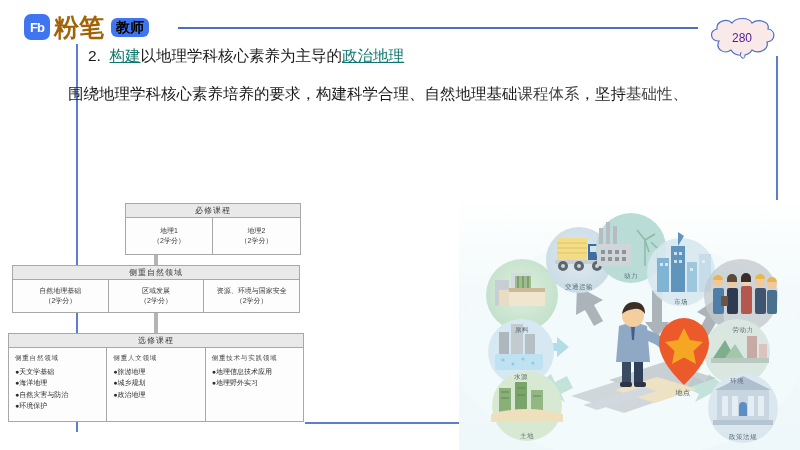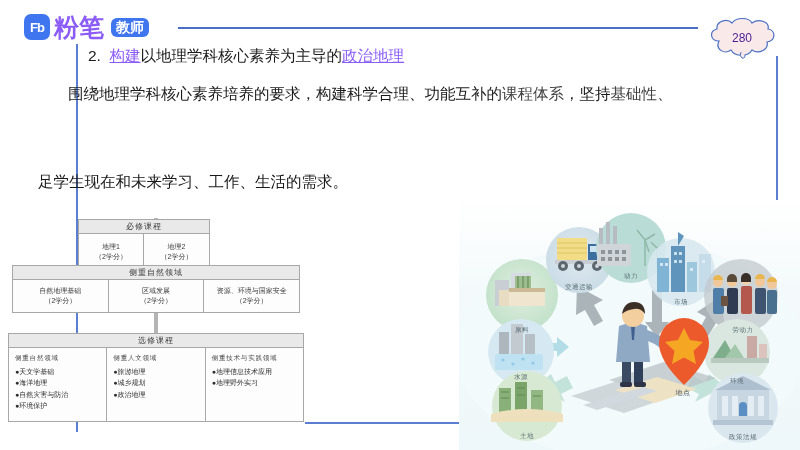--- a/index.html
+++ b/index.html
@@ -13,23 +13,23 @@
   }
   #slide { position:absolute; inset:0; background:#fff; }
 
   
   .logo { position:absolute; left:24px; top:14px; display:flex; align-items:center; gap:4px; }
   .logo-mark {
     width:26px; height:26px; border-radius:7px;
     background:#3f76f0; color:#fff; font-size:13px; font-weight:bold;
     display:flex; align-items:center; justify-content:center; letter-spacing:-1px;
   }
-  .logo-word { font-size:25px; font-weight:bold; color:#8b5cf6; letter-spacing:0px; line-height:1; }
+  .logo-word { font-size:25px; font-weight:bold; color:#a16207; letter-spacing:0px; line-height:1; }
   .logo-badge {
-    background:#3f76f0; color:#ffffff; font-size:14px; font-weight:bold;
+    background:#3f76f0; color:#000000; font-size:14px; font-weight:bold;
     border-radius:6px; padding:2px 5px 3px 5px; line-height:1; margin-left:3px;
   }
   .header-rule {
     position:absolute; left:178px; top:27px; width:520px; height:2px; background:#4a6fc4;
   }
 
   
   .cloud { position:absolute; left:705px; top:17px; width:74px; height:44px; }
   .cloud svg { display:block; }
   .cloud-num {
@@ -40,21 +40,21 @@
   }
 
   
   .vline-left  { position:absolute; left:76px;  top:44px; width:2px;  height:388px; background:#5b7fd0; }
   .vline-right { position:absolute; left:776px; top:56px; width:2px;  height:146px; background:#5b7fd0; }
   .hline-bottom{ position:absolute; left:305px; top:422px; width:158px; height:2px; background:#5b7fd0; }
 
   
   .txt { position:absolute; color:#1a1a1a; font-size:15.5px; line-height:1; white-space:nowrap; }
   .red { color:#404040; }
-  .red-u { color:#8b5cf6; text-decoration:underline; text-decoration-thickness:1px; }
+  .red-u { color:#0f766e; text-decoration:underline; text-decoration-thickness:1px; }
   .heading { left:88px; top:48px; font-size:15.5px; }
   .heading .num { color:#1a1a1a; }
   .p1 { left:68px;  top:86px; }
   .p2 { left:38px;  top:115px; }
   .p3 { left:68px;  top:145px; }
   .p4 { left:38px;  top:174px; }
 
   
   #diagram { position:absolute; left:4px; top:203px; width:308px; height:240px; }
   .dhead {
@@ -63,21 +63,21 @@
     letter-spacing:1px;
   }
   .dcell {
     box-sizing:border-box; border:1px solid #a8a8a8; background:#fdfdfd;
     font-size:7px; color:#3b3b3b; display:flex; flex-direction:column;
     align-items:center; justify-content:center; line-height:1.5; text-align:center;
   }
   .connector { position:absolute; background:#b4b4b4; }
 
   
-  .t1 { position:absolute; left:74px; top:16px; width:132px; }
+  .t1 { position:absolute; left:74px; top:0px; width:176px;padding-left:47px; }
   .t1 .dhead { width:100%; height:15px; }
   .t1 .row { display:flex; }
   .t1 .dcell { width:50%; height:37px; border-top:none; }
   .t1 .dcell + .dcell { border-left:none; }
 
   
   .t2 { position:absolute; left:8px; top:62px; width:288px; }
   .t2 .dhead { width:100%; height:15px; }
   .t2 .row { display:flex; }
   .t2 .dcell { flex:1; height:33px; border-top:none; }
@@ -132,28 +132,25 @@
   <div class="vline-left"></div>
   <div class="vline-right"></div>
   <div class="hline-bottom"></div>
 
   <div class="txt heading">
     <span class="num">2.</span>&nbsp;
     <span class="red-u">构建</span><span>以地理学科核心素养为主导的</span><span class="red-u">政治地理</span>
   </div>
 
   <div class="txt p1">
-    <span>围绕地理学科核心素养培养的要求，构建科学合理、功能互补的</span><span class="red">课程体系</span><span>，坚持</span><span class="red">基础性</span><span class="red">、</span>
-  </div>
-
-
-
-  <div class="txt p4">
-    <span>足学生现在和未来学习、工作、生活的需求。</span>
-  </div>
+    <span>围绕地理学科核心素养培养的要求，构建科学合理、自然地理基础</span><span class="red">课程体系</span><span>，坚持</span><span class="red">基础性</span><span class="red">、</span>
+  </div>
+
+
+
 
   <div id="diagram">
 
     <div class="connector" style="left:150px; top:15px; width:4px; height:47px;"></div>
     <div class="connector" style="left:150px; top:110px; width:4px; height:20px;"></div>
 
     <div class="t1">
       <div class="dhead">必修课程</div>
       <div class="row">
         <div class="dcell">

